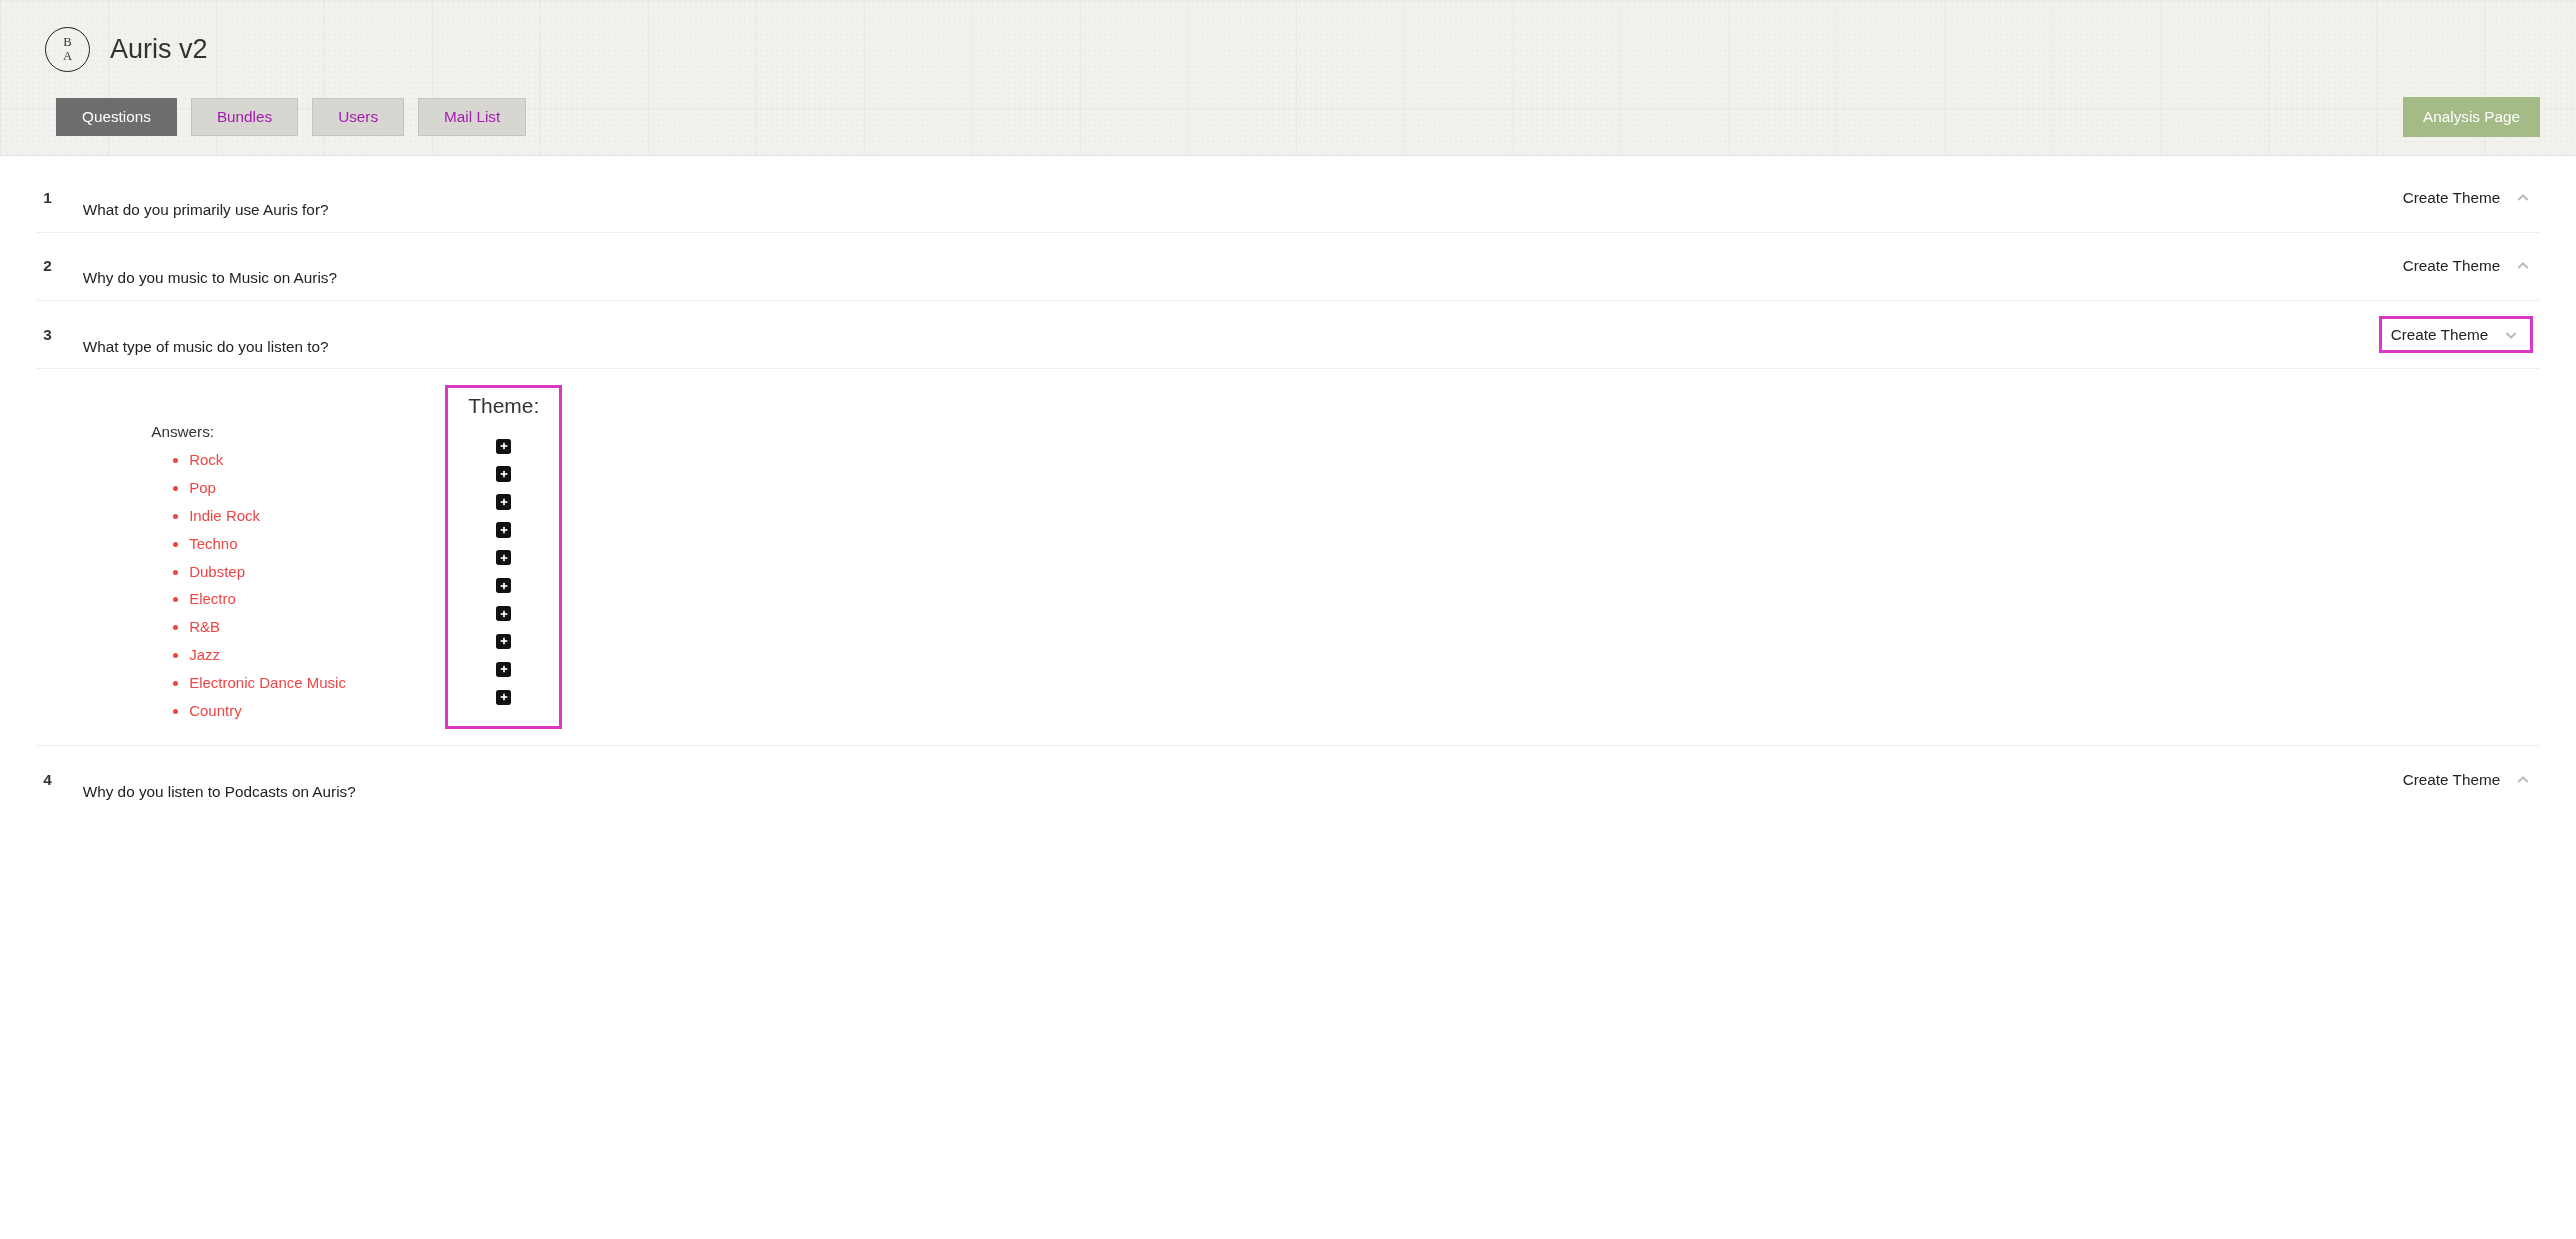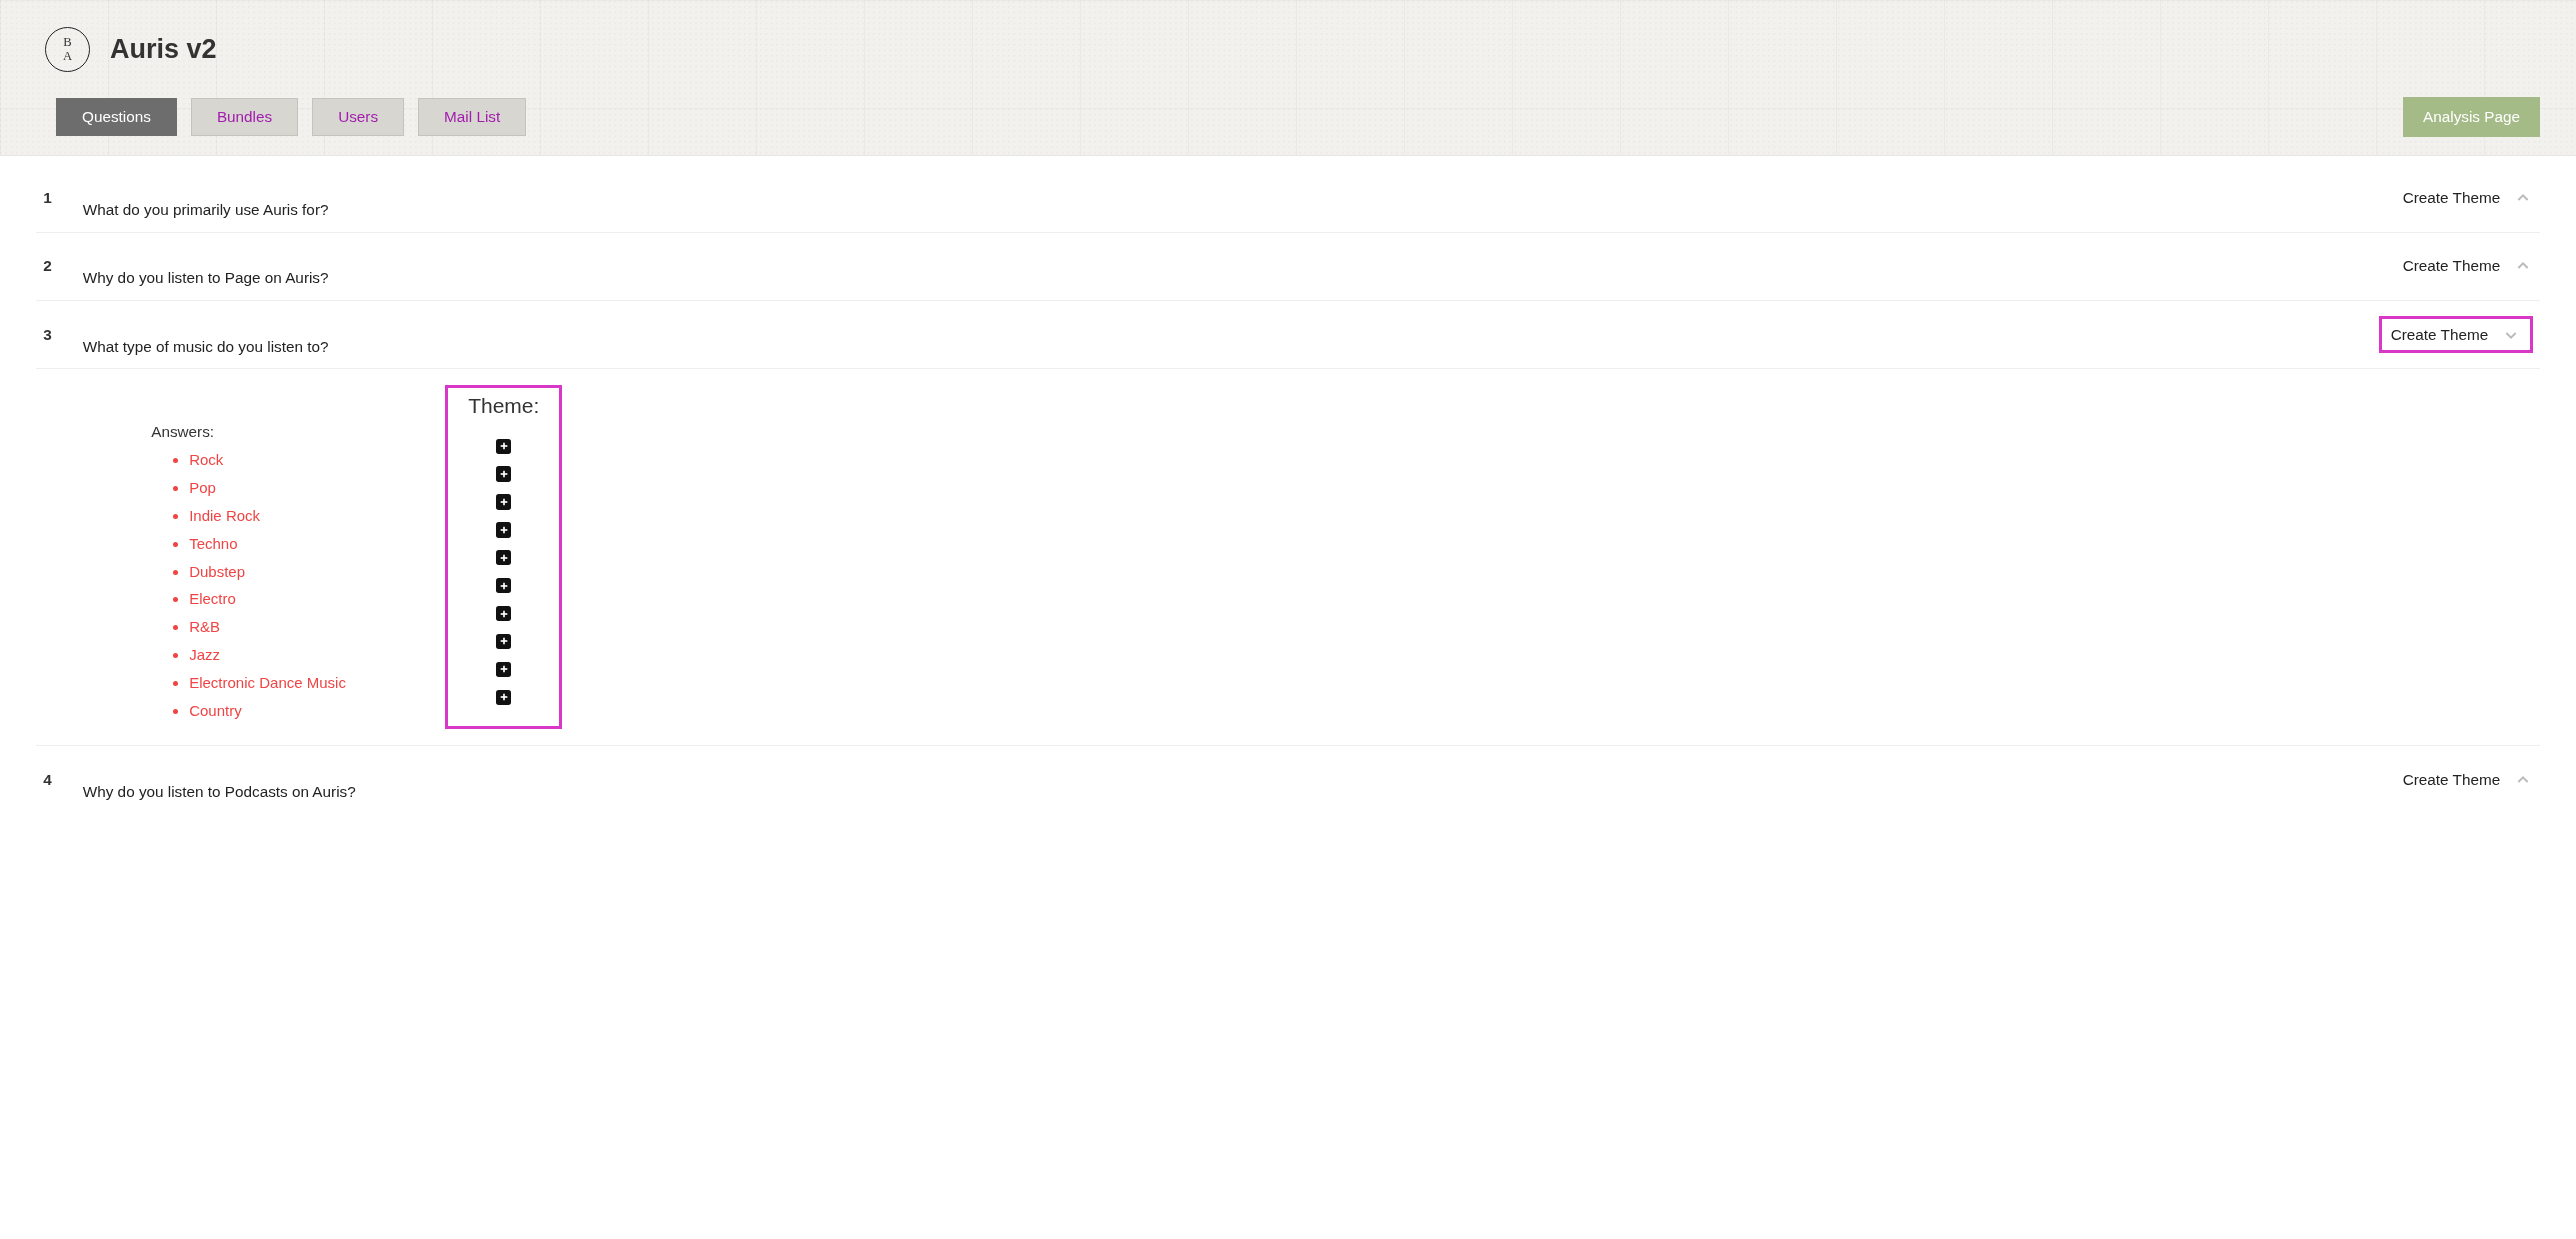--- a/index.html
+++ b/index.html
@@ -34,21 +34,21 @@
       flex-direction: column;
       align-items: center;
       justify-content: center;
       font-size: 12.6px;
       font-weight: 500;
       line-height: 1.05;
       font-family: Georgia, serif;
     }
     .app-title {
       font-size: 27px;
-      font-weight: 700;
+      font-weight: 400;
       color: #333;
     }
     .tabs-row {
       display: flex;
       align-items: center;
       gap: 14px;
       padding-left: 20px;
     }
     .tab {
       padding: 9px 25px;
@@ -203,21 +203,21 @@
       <span class="chevron">
         <svg viewBox="0 0 24 24" fill="none" stroke="currentColor" stroke-width="3">
             <polyline points="5 15 12 8 19 15"></polyline>
           </svg>
       </span>
     </div>
   </div>
 
   <div class="question-row">
     <div class="q-num">2</div>
-    <div class="q-text">Why do you listen to Page on Auris?</div>
+    <div class="q-text">Why do you music to Music on Auris?</div>
     <div class="q-right">
       <span class="create-theme">Create Theme</span>
       <span class="chevron">
         <svg viewBox="0 0 24 24" fill="none" stroke="currentColor" stroke-width="3">
             <polyline points="5 15 12 8 19 15"></polyline>
           </svg>
       </span>
     </div>
   </div>
 

